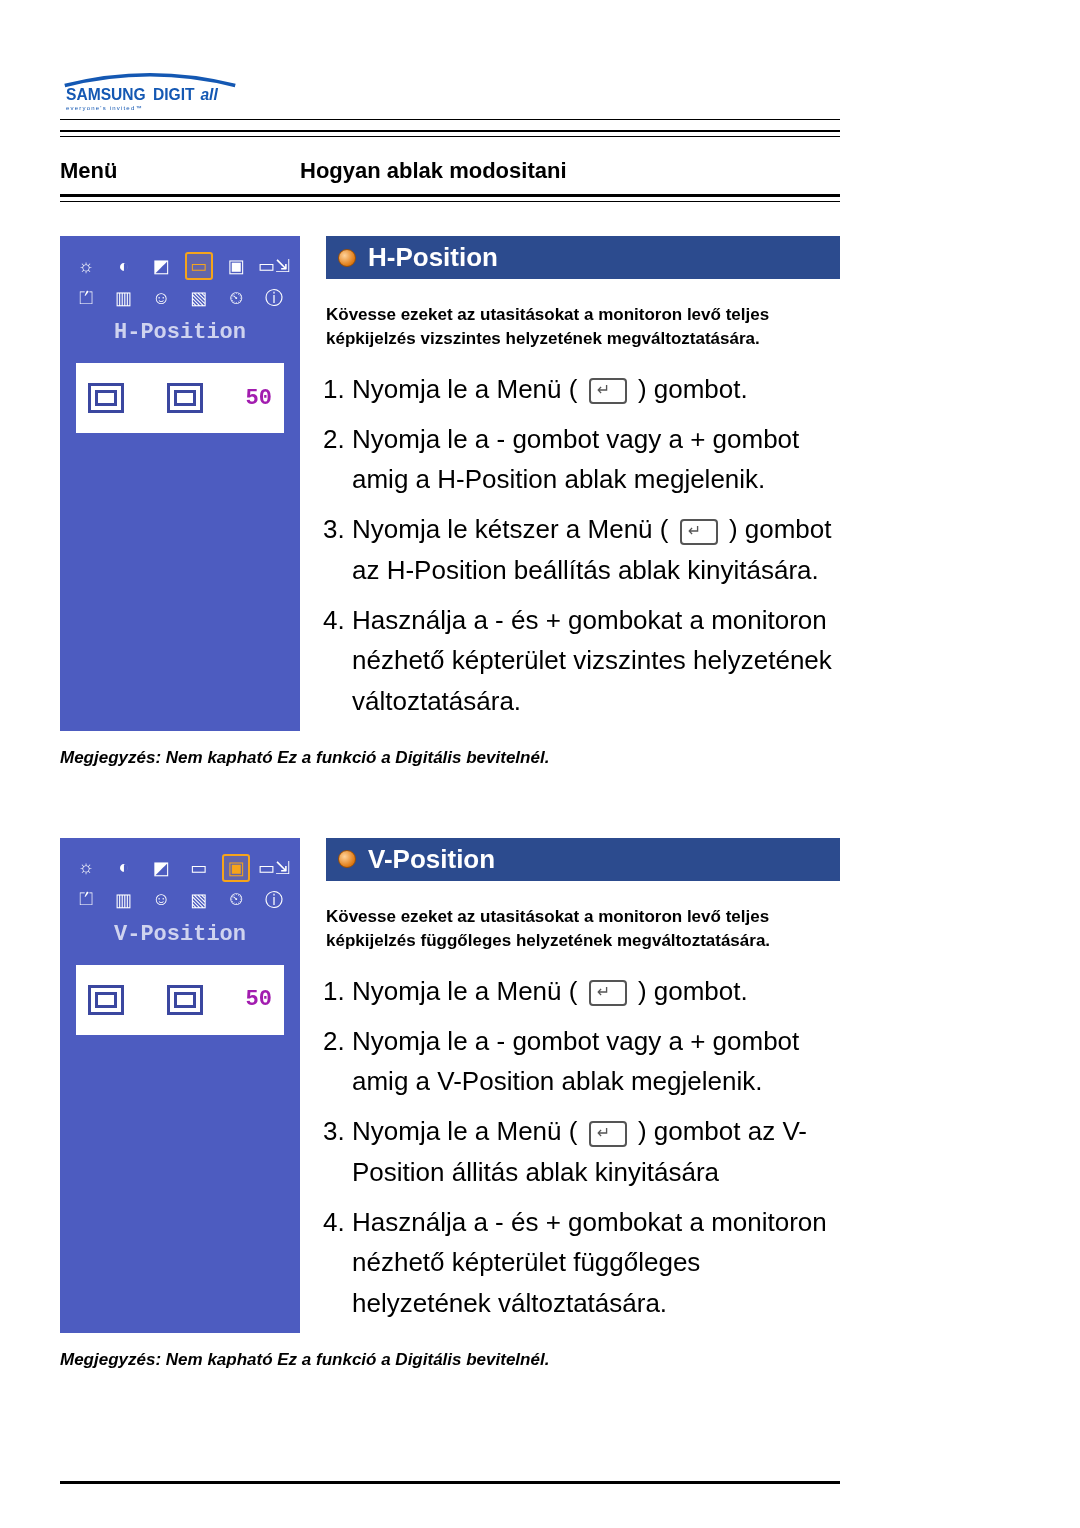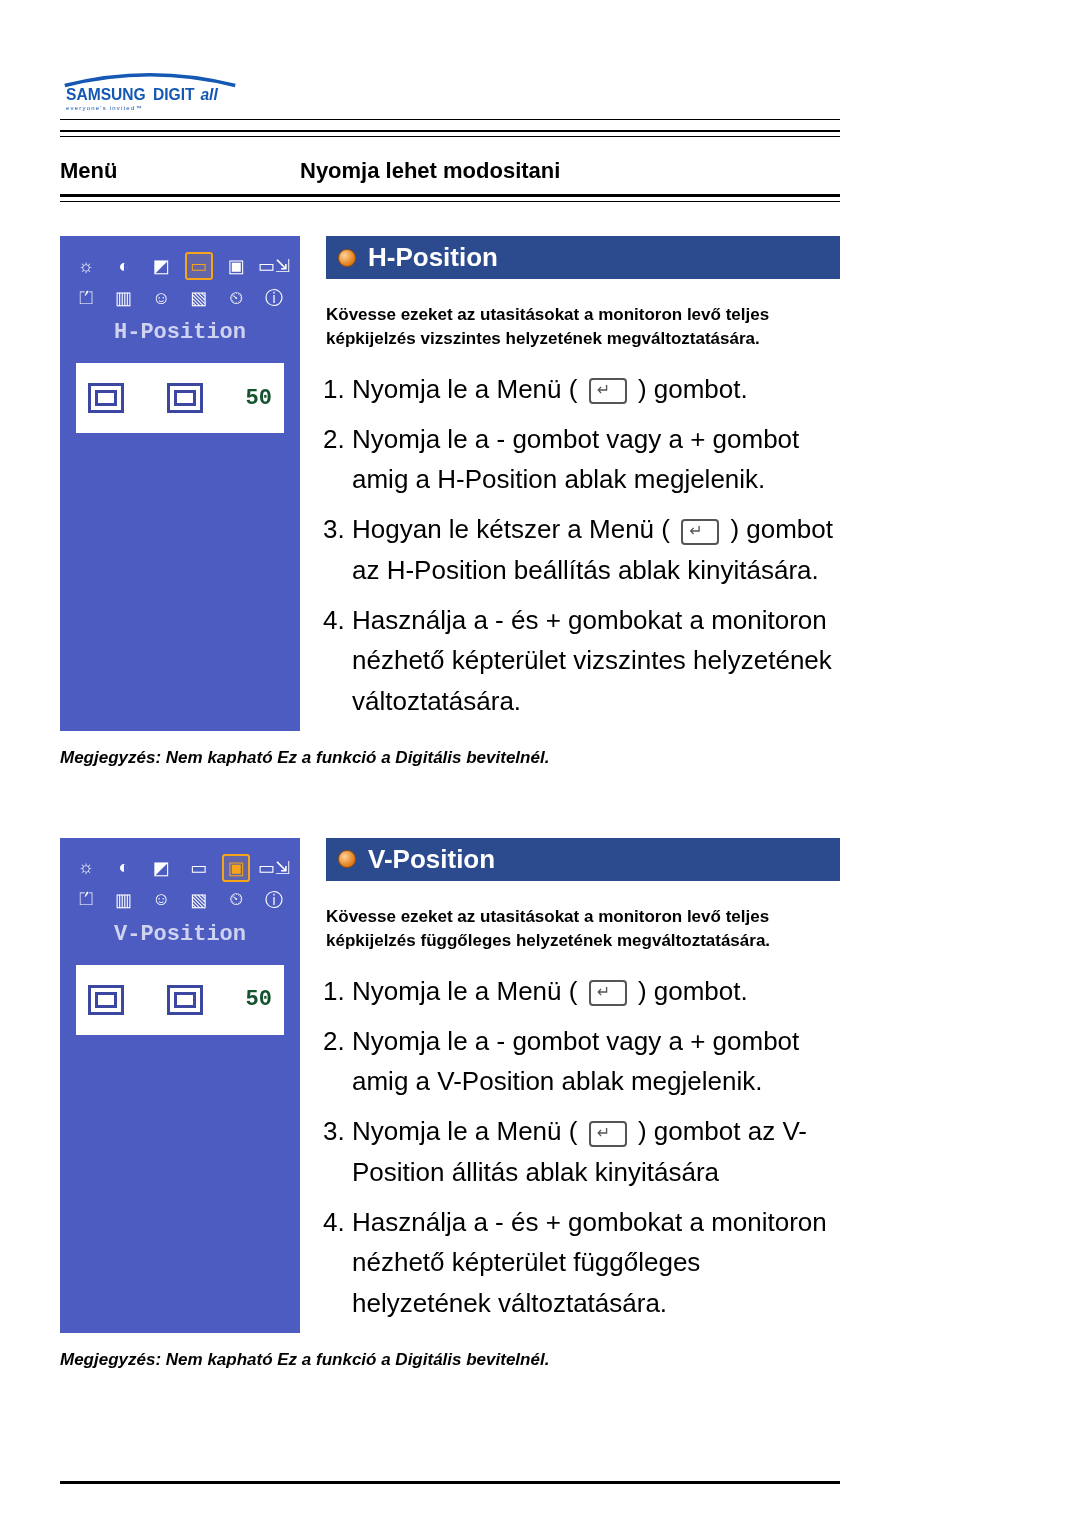--- a/index.html
+++ b/index.html
@@ -15,21 +15,21 @@
   .col-how{flex:1;font-weight:700;font-size:22px}
   .section{margin-top:34px;display:flex;gap:26px}
   .osd{width:240px;background:#4d5cc0;padding:12px 10px 70px 10px;box-sizing:border-box;position:relative}
   .osd .icon-row{display:flex;justify-content:space-between;margin:4px 2px}
   .osd .ic{width:24px;height:24px;display:flex;align-items:center;justify-content:center;font-size:18px;color:#fff;border:2px solid transparent;border-radius:3px}
   .osd .ic.sel{border:2px solid #f6a41a;background:#f6a41a22;color:#f6a41a}
   .osd .osd-title{font-family:"Courier New",monospace;font-weight:700;font-size:22px;color:#cfd3ef;text-align:center;margin:8px 0 18px 0}
   .osd .value-row{display:flex;align-items:center;justify-content:space-between;background:#fff;margin:0 6px;padding:20px 12px}
   .osd .value-row .screen{width:30px;height:24px;border:3px solid #3b47a0;position:relative}
   .osd .value-row .screen:before{content:"";position:absolute;inset:4px;border:3px solid #3b47a0}
-  .osd .value-row .num{font-family:"Courier New",monospace;font-weight:700;font-size:22px;color:#14532d}
+  .osd .value-row .num{font-family:"Courier New",monospace;font-weight:700;font-size:22px;color:#a21caf}
   .right{flex:1}
   .hbar{background:#2c4b8e;color:#fff;padding:6px 12px;font-size:26px;font-weight:700;display:flex;align-items:center;gap:12px}
   .bullet{width:16px;height:16px;border-radius:50%;background:radial-gradient(circle at 35% 35%,#ffd29a,#e07a12 70%);border:1px solid #9a4f06;display:inline-block}
   .lead{font-weight:700;font-size:17px;margin:24px 0 18px 0;line-height:1.4}
   ol.steps{margin:0 0 0 4px;padding:0 0 0 22px;font-size:26px;line-height:1.55}
   ol.steps li{margin-bottom:10px}
   .menu-icon{display:inline-block;width:34px;height:22px;border:2px solid #555;border-radius:4px;vertical-align:middle;position:relative;margin:0 4px}
   .menu-icon:before{content:"↵";position:absolute;left:6px;top:-2px;font-size:16px;color:#555}
   .note{font-style:italic;font-weight:700;font-size:17px;}
   .footer-rule{position:absolute;left:60px;right:60px;bottom:44px;border-top:3px solid #000}
@@ -51,21 +51,21 @@
   </svg>
 
   <hr class="rule">
   <hr class="rule-thin">
 
 
   <hr class="rule-thin" style="margin-top:-18px">
 
   <div class="cols">
     <div class="col-menu">Menü</div>
-    <div class="col-how">Nyomja lehet modositani</div>
+    <div class="col-how">Hogyan ablak modositani</div>
   </div>
   <hr class="rule" style="margin-top:10px;border-top-width:3px">
   <hr class="rule-thin">
 
   
   <div class="section">
     <div class="osd">
       <div class="icon-row">
         <span class="ic u">☼</span>
         <span class="ic u">◐</span>
@@ -91,21 +91,21 @@
     </div>
     <div class="right">
       <div class="hbar">
         <span class="bullet"></span>
         <span>H-Position</span>
       </div>
       <p class="lead">Kövesse ezeket az utasitásokat a monitoron levő teljes képkijelzés vizszintes helyzetének megváltoztatására.</p>
       <ol class="steps">
         <li><span>Nyomja le a Menü  ( </span><span class="menu-icon"></span><span> ) gombot.</span></li>
         <li><span>Nyomja le a - gombot vagy a + gombot amig a H-Position ablak megjelenik.</span></li>
-        <li><span>Hogyan le kétszer a Menü  ( </span><span class="menu-icon"></span><span> ) gombot az H-Position beállítás ablak kinyitására.</span></li>
+        <li><span>Nyomja le kétszer a Menü  ( </span><span class="menu-icon"></span><span> ) gombot az H-Position beállítás ablak kinyitására.</span></li>
         <li><span>Használja a - és + gombokat a monitoron nézhető képterület vizszintes helyzetének változtatására.</span></li>
       </ol>
     </div>
   </div>
   <p class="note">Megjegyzés: Nem kapható Ez a funkció a Digitális bevitelnél.</p>
 
   
   <div class="section" style="margin-top:70px">
     <div class="osd">
       <div class="icon-row">

